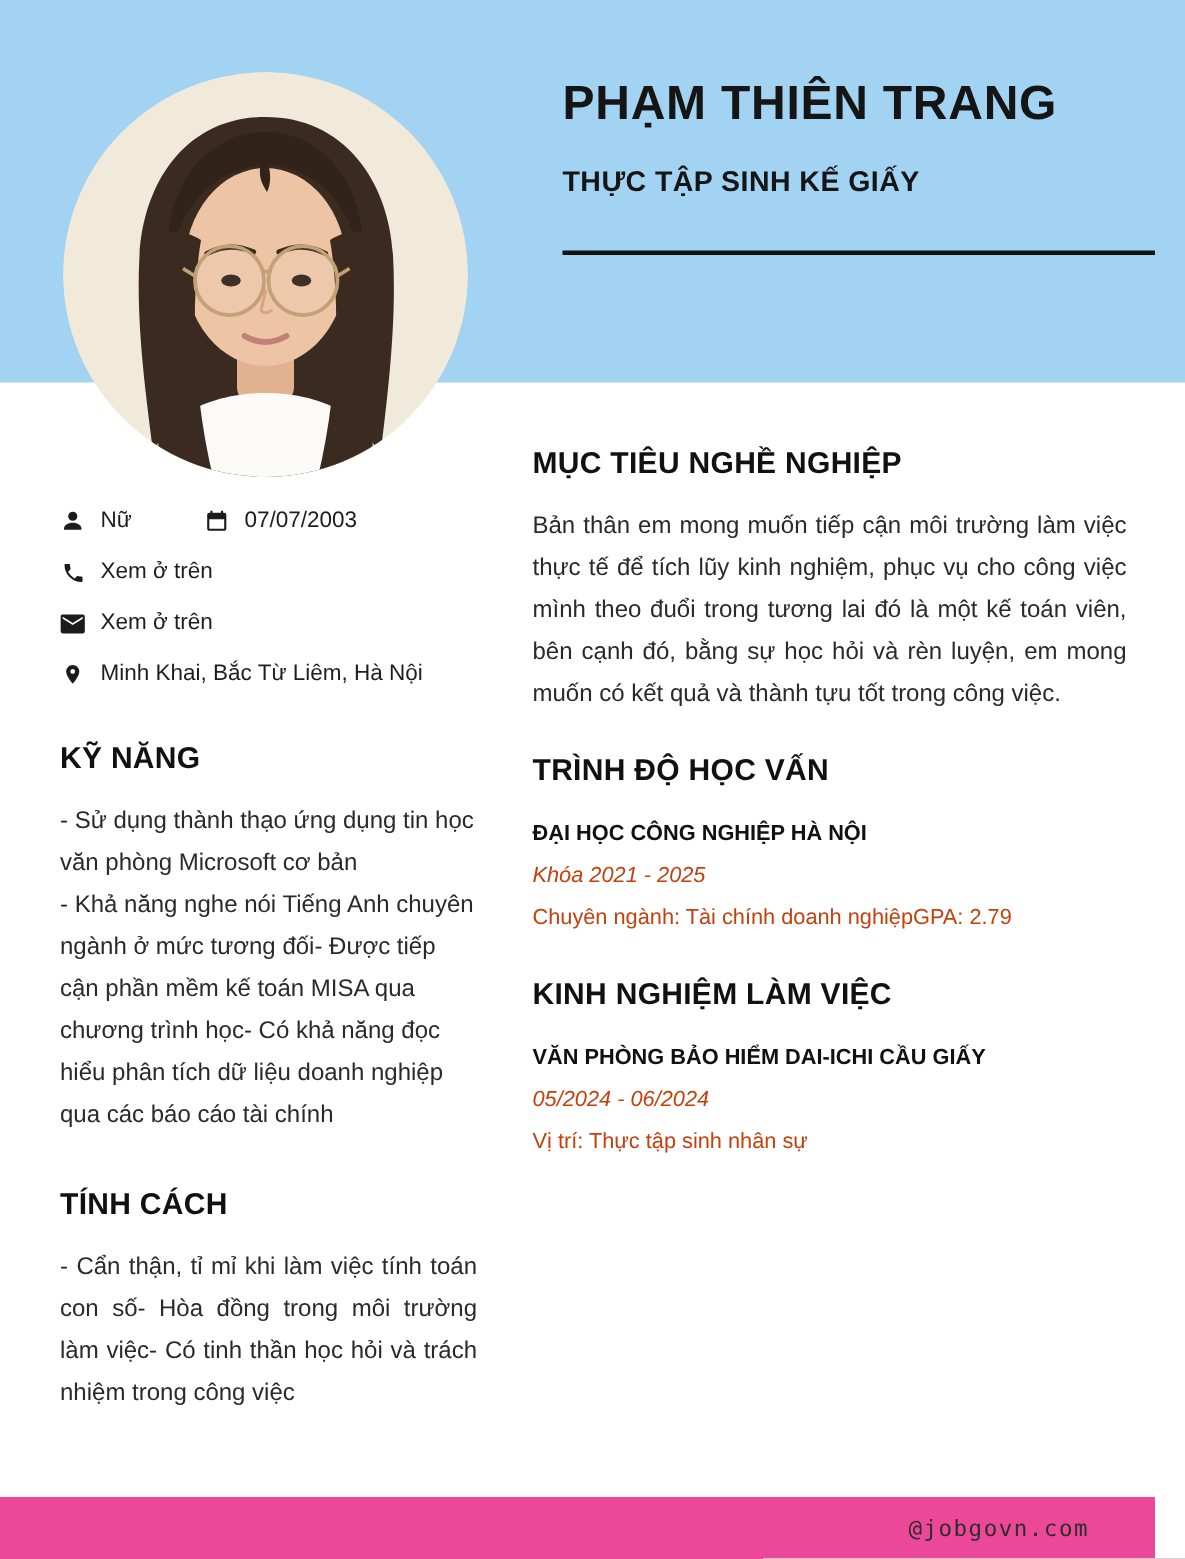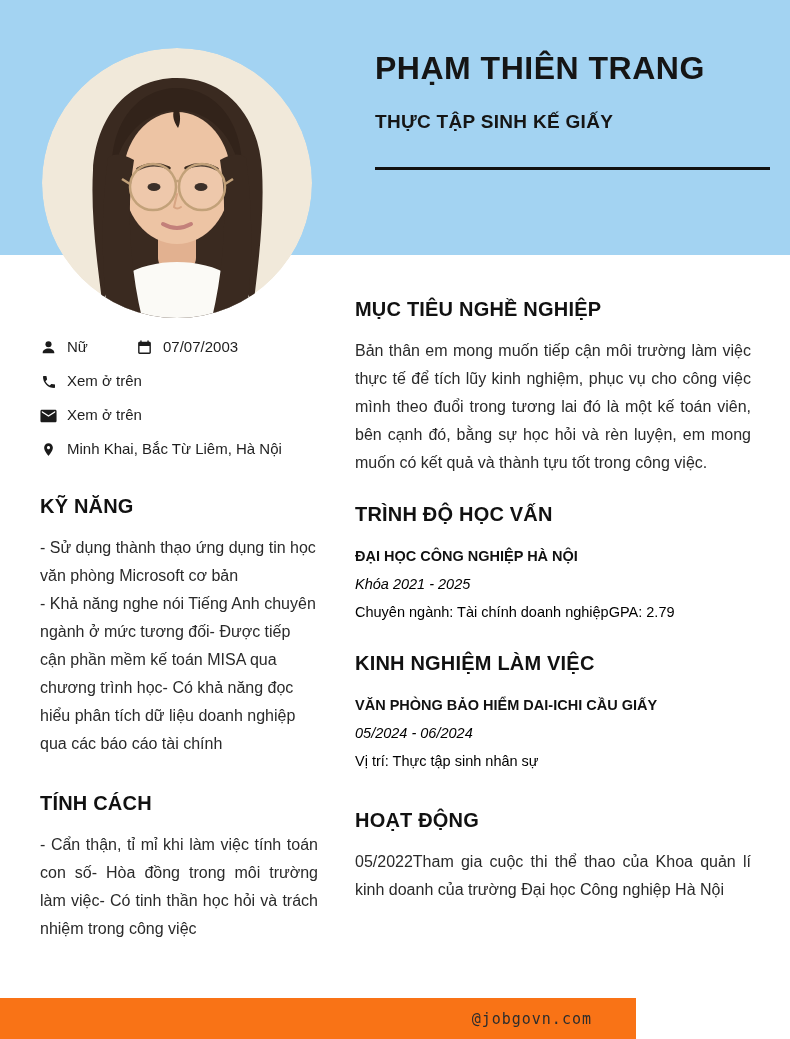--- a/index.html
+++ b/index.html
@@ -1,21 +1,21 @@
 <!DOCTYPE html>
 <html><head>
 <meta charset="utf-8">
 <style>
   html,body{margin:0;padding:0;}
   body{font-family:"Liberation Sans","DejaVu Sans",sans-serif;background:#888;}
   .page{position:relative;width:790px;height:1039px;background:#ffffff;overflow:hidden;margin:0 auto;}
 
   
   .band{position:absolute;top:0;left:0;width:790px;height:255px;background:#a3d3f2;}
-  .footer{position:absolute;left:0;bottom:0;width:636px;height:41px;background:#f97316;
+  .footer{position:absolute;left:0;bottom:0;width:770px;height:41px;background:#ec4899;
           display:flex;align-items:center;justify-content:flex-end;box-sizing:border-box;padding-right:44px;}
   .footer span{font-family:"DejaVu Sans Mono","Liberation Mono",monospace;font-size:15px;color:#2d2d2d;letter-spacing:1px;}
 
   
   .photo-wrap{position:absolute;left:42px;top:48px;width:270px;height:270px;border-radius:50%;overflow:hidden;}
   .photo-wrap svg{display:block;}
 
   
   .head-block{position:absolute;left:355px;top:50px;width:395px;color:#151515;margin-left:20px;}
   .name{font-size:32px;font-weight:bold;margin:0 0 24px 0;letter-spacing:.5px;}
@@ -32,21 +32,21 @@
   .pair-label{width:69px;}
 
   h2.sec{font-size:20px;font-weight:bold;color:#111;margin:0 0 16px 0;letter-spacing:.2px;}
   .left-col h2.sec{margin-top:34px;}
   .left-col h2.sec:first-of-type{margin-top:36px;}
 
   p.body{font-size:16px;line-height:28px;margin:0;color:#2a2a2a;}
   p.just{text-align:justify;}
   .sec-block{margin-bottom:26px;}
   .sub-head{font-size:14.5px;font-weight:bold;color:#111;line-height:28px;margin:0;}
-  .line{font-size:14.5px;line-height:28px;margin:0;color:#000000;}
+  .line{font-size:14.5px;line-height:28px;margin:0;color:#c2410c;}
   .ital{font-style:italic;}
   .keep-sp{white-space:pre-wrap;}
   .rc-gap{height:8px;}
 </style>
 </head>
 <body>
 
 <div class="page">
 
   <div class="band"></div>
@@ -162,24 +162,20 @@
 
     <div class="sec-block">
       <h2 class="sec">KINH NGHIỆM LÀM VIỆC</h2>
       <p class="sub-head">VĂN PHÒNG BẢO HIỂM DAI-ICHI CẦU GIẤY</p>
       <p class="line ital">05/2024 - 06/2024</p>
       <p class="line">Vị trí: Thực tập sinh nhân sự</p>
     </div>
 
     <div class="rc-gap"></div>
 
-    <div class="sec-block">
-      <h2 class="sec">HOẠT ĐỘNG</h2>
-      <p class="body just">05/2022Tham gia cuộc thi thể thao của Khoa quản lí kinh doanh của trường Đại học Công nghiệp Hà Nội</p>
-    </div>
 
   </div>
 
   <div class="footer">
     <span>@jobgovn.com</span>
   </div>
 
 </div>
 
 </body></html>

